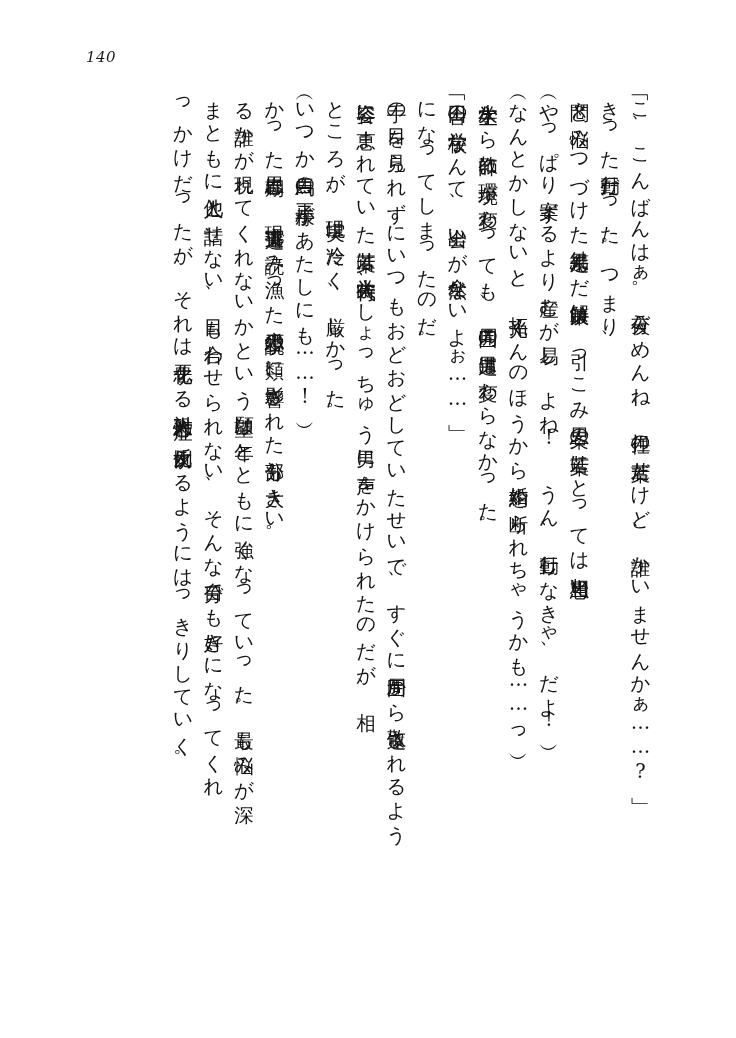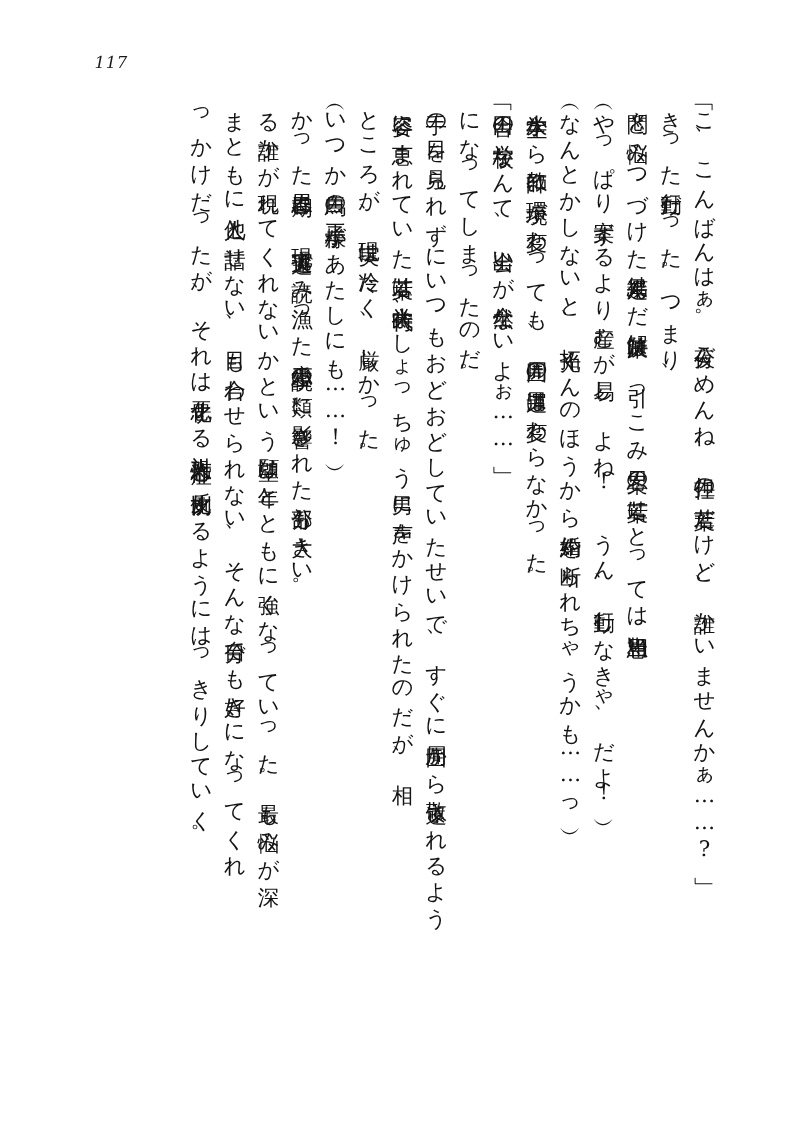--- a/index.html
+++ b/index.html
@@ -48,21 +48,21 @@
     white-space: pre;
     color: #141414;
     font-family: "DejaVu Serif", "Liberation Serif", serif;
   }
 </style>
 </head>
 <body>
 
 <div id="page">
 
-  <div id="page-number">117</div>
+  <div id="page-number">140</div>
 
   <div id="body-text">
       <div class="col ">っかけだったが、それは悪化する対人恐怖症と反比例するようにはっきりしていく。</div>
       <div class="col ">まともに他人と話せない、目も合わせられない、そんな自分でも好きになってくれ</div>
       <div class="col ">る誰かが現れてくれないかという願望は年とともに強くなっていった。最も悩みが深</div>
       <div class="col ">かった思春期に、現実逃避で読み漁った恋愛小説の類に影響された部分も大きい。</div>
       <div class="col">（いつか白馬の王子様があたしにも……!）</div>
       <div class="col ">ところが、現実は冷たく、厳しかった。</div>
       <div class="col ">容姿に恵まれていた若葉は大学時代、しょっちゅう男に声をかけられたのだが、相</div>
       <div class="col ">手の目を見られずにいつもおどおどしていたせいで、すぐに周囲から敬遠されるよう</div>

